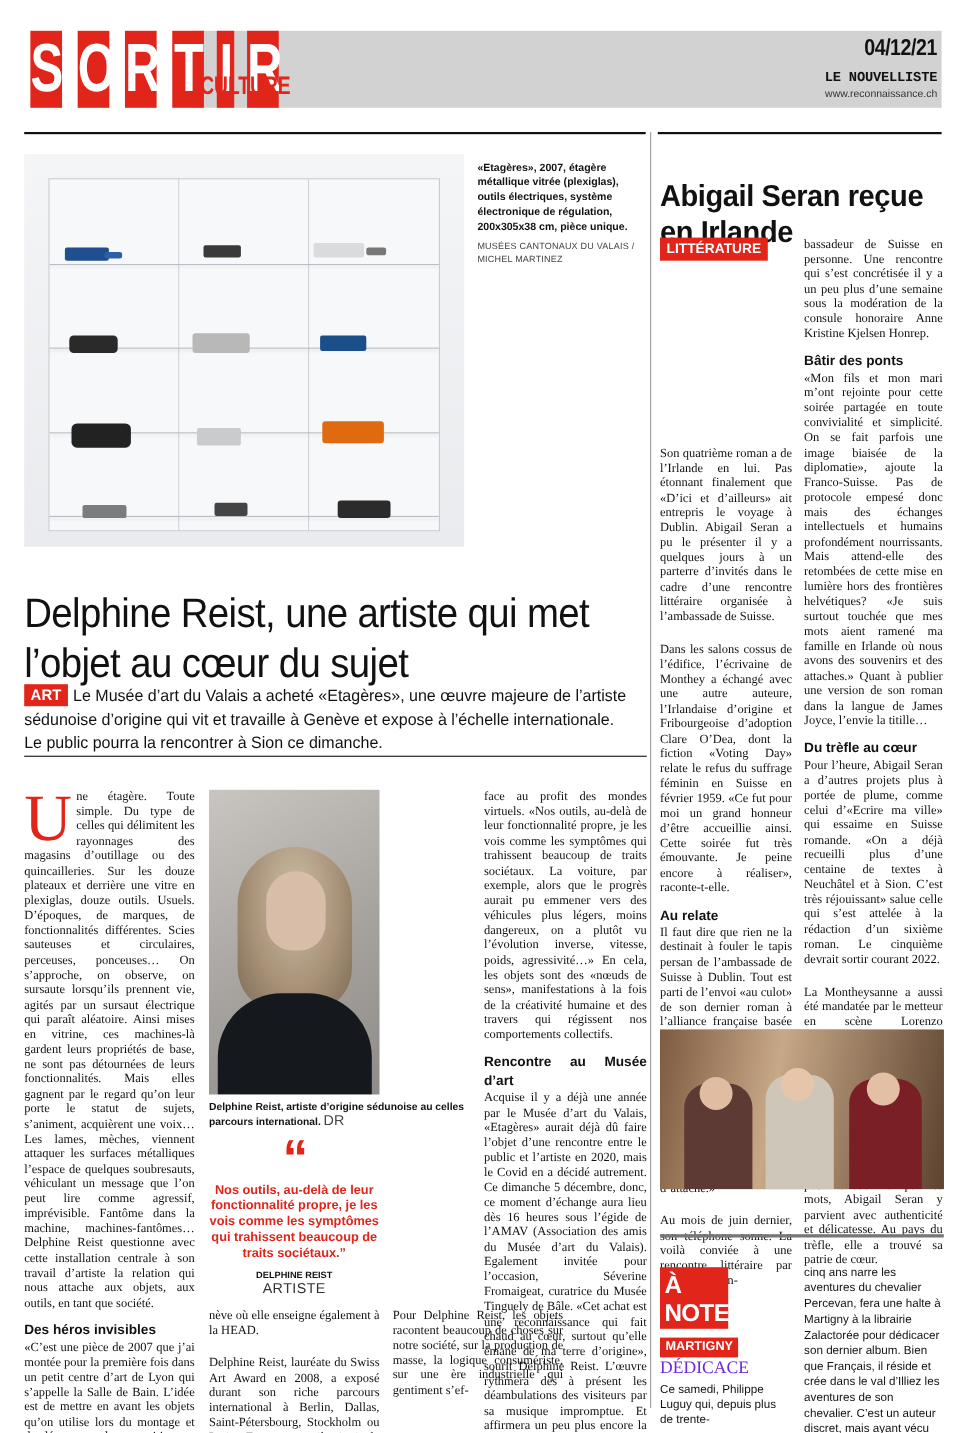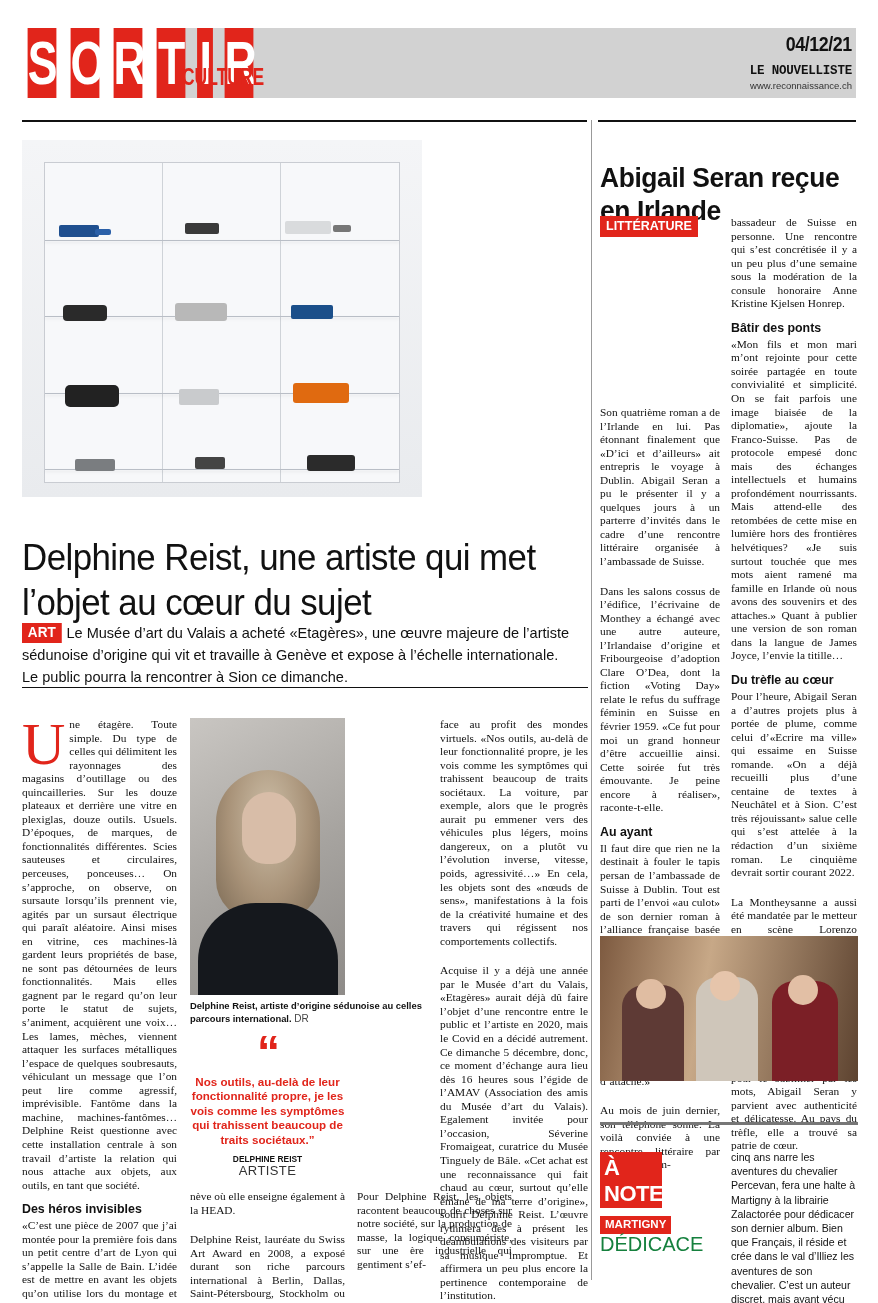--- a/index.html
+++ b/index.html
@@ -139,21 +139,21 @@
   }
   .portrait .hair { position: absolute; left: 26px; top: 52px; width: 104px; height: 150px; background: radial-gradient(ellipse at 50% 32%, #cdbfa8 0%, #a89278 55%, #7b6a55 100%); border-radius: 52px 52px 40px 40px; }
   .portrait .face { position: absolute; left: 52px; top: 74px; width: 54px; height: 72px; background: #d8bda8; border-radius: 27px 27px 24px 24px; }
   .portrait .body { position: absolute; left: 8px; bottom: 0; width: 140px; height: 92px; background: #15181d; border-radius: 58px 58px 0 0; }
 
   .portrait-caption {
     position: absolute; left: 190px; top: 1000px; width: 236px;
     font-family: "Liberation Sans", sans-serif;
     font-size: 9.4px; line-height: 12.6px; font-weight: bold; color: #111;
   }
-  .portrait-caption .dr { font-weight: normal; font-size: 10px; color: #444; }
+  .portrait-caption .dr { font-weight: normal; font-size: 13px; color: #444; }
 
   .pullquote {
     position: absolute; left: 190px; top: 1037px; width: 155px; text-align: center;
   }
   .pq-mark {
     color: #e1251b; font-family: "Liberation Sans", sans-serif;
     font-weight: bold; font-size: 46px; line-height: 30px; letter-spacing: -2px;
   }
   .pq-text {
     color: #e1251b; font-family: "Liberation Sans", sans-serif;
@@ -210,22 +210,22 @@
     padding: 3px 0 0 4px;
   }
   .tag-martigny {
     position: absolute; left: 600px; top: 1216px;
     background: #e1251b; color: #fff;
     font-family: "Liberation Sans", sans-serif; font-weight: bold;
     font-size: 11.5px; line-height: 15px; padding: 1px 5px 2px 5px;
   }
   .dedicace {
     position: absolute; left: 600px; top: 1234px; width: 120px;
-    font-family: Liberation Sans, sans-serif;
-    font-size: 20px; line-height: 20px; color: #15803d;
+    font-family: Liberation Serif, serif;
+    font-size: 16px; line-height: 20px; color: #6d28d9;
   }
   #ncol1 { left: 600px; top: 1256px; width: 116px;
            font-family: "Liberation Sans", sans-serif; font-size: 10.6px; line-height: 14.2px; text-align: left; }
   #ncol2 { left: 731px; top: 1150px; width: 126px;
            font-family: "Liberation Sans", sans-serif; font-size: 10.6px; line-height: 14.2px; text-align: left; }
 </style>
 </head>
 <body>
 
 <div class="page">
@@ -269,20 +269,24 @@
       <div class="tool" style="left:246px;top:142px;width:42px;height:14px;background:#1b4f8a;"></div>
       <div class="tool" style="left:20px;top:222px;width:54px;height:22px;background:#222;border-radius:5px;"></div>
       <div class="tool" style="left:134px;top:226px;width:40px;height:16px;background:#c9cbcd;"></div>
       <div class="tool" style="left:248px;top:220px;width:56px;height:20px;background:#e06a10;border-radius:3px;"></div>
       <div class="tool" style="left:30px;top:296px;width:40px;height:12px;background:#7a7d80;"></div>
       <div class="tool" style="left:150px;top:294px;width:30px;height:12px;background:#444;"></div>
       <div class="tool" style="left:262px;top:292px;width:48px;height:16px;background:#2b2b2b;border-radius:3px;"></div>
     </div>
   </div>
 
+  <div class="photo-caption">
+    <span>«Etagères», 2007, étagère métallique vitrée (plexiglas), outils électriques, système électronique de régulation, 200x305x38 cm, pièce unique.</span>
+    <div class="photo-credit">MUSÉES CANTONAUX DU VALAIS / MICHEL MARTINEZ</div>
+  </div>
 
   <h1 class="headline">Delphine Reist, une artiste qui met l’objet au cœur du sujet</h1>
 
   <div class="standfirst">
     <span class="tag-art">ART</span><span>Le Musée d’art du Valais a acheté «Etagères», une œuvre majeure de l’artiste sédunoise d’origine qui vit et travaille à Genève et expose à l’échelle internationale. Le public pourra la rencontrer à Sion ce dimanche.</span>
   </div>
 
   <div class="byline-rule"></div>
 
   <div class="bodycol" id="col1">
@@ -313,35 +317,36 @@
     </div>
   </div>
 
   <div class="bodycol" id="col2">
     <p>nève où elle enseigne également à la HEAD.</p>
     <p>Delphine Reist, lauréate du Swiss Art Award en 2008, a exposé durant son riche parcours international à Berlin, Dallas, Saint-Pétersbourg, Stockholm ou Paris. Et son travail s’articule pour une grande partie autour de l’objet, l’outil, comme manifestation tangible des fluctuations humaines et sociales. «J’aime mettre les gens en lien avec des objets de consommation qui leur sont relativement communs et connus, mais dans une situation dans laquelle ils l’éprouveront une sensation nouvelle.»</p>
   </div>
 
   <div class="bodycol" id="col4b">
     <p>face au profit des mondes virtuels. «Nos outils, au-delà de leur fonctionnalité propre, je les vois comme les symptômes qui trahissent beaucoup de traits sociétaux. La voiture, par exemple, alors que le progrès aurait pu emmener vers des véhicules plus légers, moins dangereux, on a plutôt vu l’évolution inverse, vitesse, poids, agressivité…» En cela, les objets sont des «nœuds de sens», manifestations à la fois de la créativité humaine et des travers qui régissent nos comportements collectifs.</p>
+    <div class="subhead">Rencontre au Musée d’art</div>
     <p>Acquise il y a déjà une année par le Musée d’art du Valais, «Etagères» aurait déjà dû faire l’objet d’une rencontre entre le public et l’artiste en 2020, mais le Covid en a décidé autrement. Ce dimanche 5 décembre, donc, ce moment d’échange aura lieu dès 16 heures sous l’égide de l’AMAV (Association des amis du Musée d’art du Valais). Egalement invitée pour l’occasion, Séverine Fromaigeat, curatrice du Musée Tinguely de Bâle. «Cet achat est une reconnaissance qui fait chaud au cœur, surtout qu’elle émane de ma terre d’origine», sourit Delphine Reist. L’œuvre rythmera dès à présent les déambulations des visiteurs par sa musique impromptue. Et affirmera un peu plus encore la pertinence contemporaine de l’institution.</p>
 
   </div>
 
   <div class="bodycol" id="col3b">
     <p>Pour Delphine Reist, les objets racontent beaucoup de choses sur notre société, sur la production de masse, la logique consumériste, sur une ère industrielle qui gentiment s’ef-</p>
   </div>
 
   <h2 class="r-headline">Abigail Seran reçue en Irlande</h2>
   <div class="tag-lit">LITTÉRATURE</div>
 
   <div class="bodycol" id="rcol1">
     <p>Son quatrième roman a de l’Irlande en lui. Pas étonnant finalement que «D’ici et d’ailleurs» ait entrepris le voyage à Dublin. Abigail Seran a pu le présenter il y a quelques jours à un parterre d’invités dans le cadre d’une rencontre littéraire organisée à l’ambassade de Suisse.</p>
     <p>Dans les salons cossus de l’édifice, l’écrivaine de Monthey a échangé avec une autre auteure, l’Irlandaise d’origine et Fribourgeoise d’adoption Clare O’Dea, dont la fiction «Voting Day» relate le refus du suffrage féminin en Suisse en février 1959. «Ce fut pour moi un grand honneur d’être accueillie ainsi. Cette soirée fut très émouvante. Je peine encore à réaliser», raconte-t-elle.</p>
-    <div class="subhead">Au ayant</div>
+    <div class="subhead">Au relate</div>
     <p>Il faut dire que rien ne la destinait à fouler le tapis persan de l’ambassade de Suisse à Dublin. Tout est parti de l’envoi «au culot» de son dernier roman à l’alliance française basée dans la capitale.</p>
     <p>«J’ai un attachement fort avec l’Irlande, surtout depuis qu’on y a vécu en famille en 2015. Mon fils y a été scolarisé un temps. J’avais envie que mon livre basé en partie dans ce pays retrouve son port d’attache.»</p>
     <p>Au mois de juin dernier, son téléphone sonne. La voilà conviée à une rencontre littéraire par Monsieur l’am-</p>
   </div>
 
   <div class="bodycol" id="rcol2">
     <p>bassadeur de Suisse en personne. Une rencontre qui s’est concrétisée il y a un peu plus d’une semaine sous la modération de la consule honoraire Anne Kristine Kjelsen Honrep.</p>
     <div class="subhead">Bâtir des ponts</div>
     <p>«Mon fils et mon mari m’ont rejointe pour cette soirée partagée en toute convivialité et simplicité. On se fait parfois une image biaisée de la diplomatie», ajoute la Franco-Suisse. Pas de protocole empesé donc mais des échanges intellectuels et humains profondément nourrissants. Mais attend-elle des retombées de cette mise en lumière hors des frontières helvétiques? «Je suis surtout touchée que mes mots aient ramené ma famille en Irlande où nous avons des souvenirs et des attaches.» Quant à publier une version de son roman dans la langue de James Joyce, l’envie la titille…</p>
     <div class="subhead">Du trèfle au cœur</div>
@@ -359,17 +364,20 @@
     <div class="p2-fig" style="left:188px;bottom:76px;width:30px;height:30px;border-radius:50%;background:#e2bfa5;"></div>
   </div>
   <div class="thickrule"></div>
 
   <div class="anoter-box">
     <span>À</span><br>
     <span>NOTER</span>
   </div>
   <div class="tag-martigny">MARTIGNY</div>
   <div class="dedicace">DÉDICACE</div>
+  <div class="bodycol" id="ncol1">
+    <p>Ce samedi, Philippe Luguy qui, depuis plus de trente-</p>
+  </div>
   <div class="bodycol" id="ncol2">
     <p>cinq ans narre les aventures du chevalier Percevan, fera une halte à Martigny à la librairie Zalactorée pour dédicacer son dernier album. Bien que Français, il réside et crée dans le val d’Illiez les aventures de son chevalier. C’est un auteur discret, mais ayant vécu de nombreuses et trépidantes aventures.</p>
   </div>
 
 </div>
 
 </body></html>

